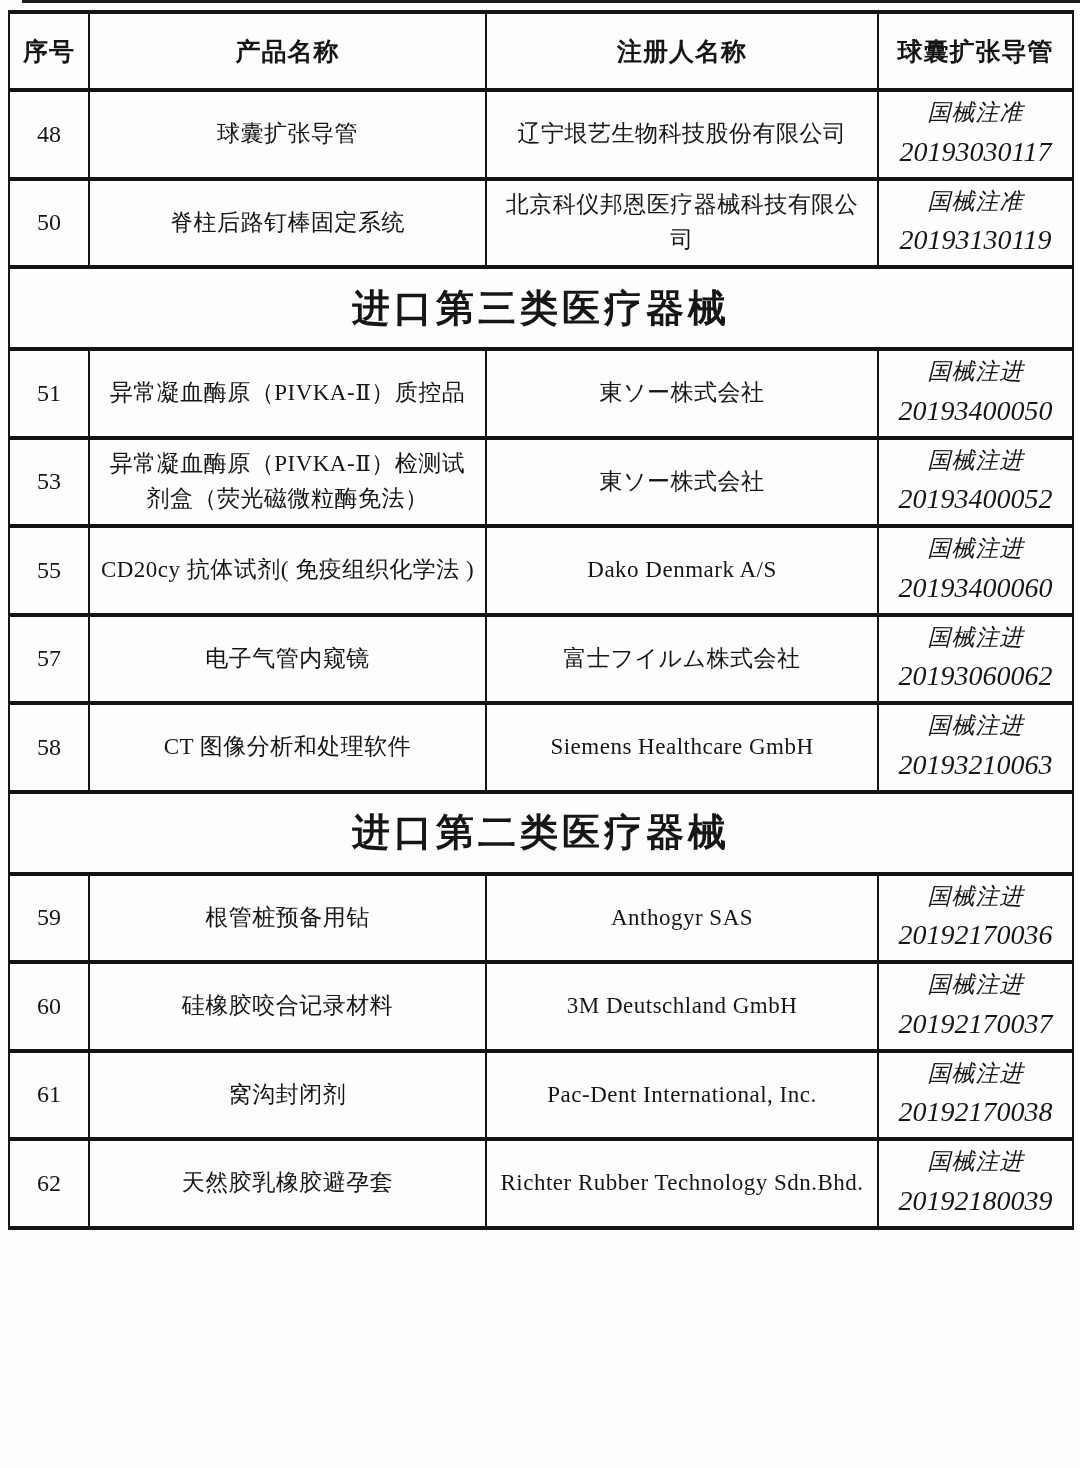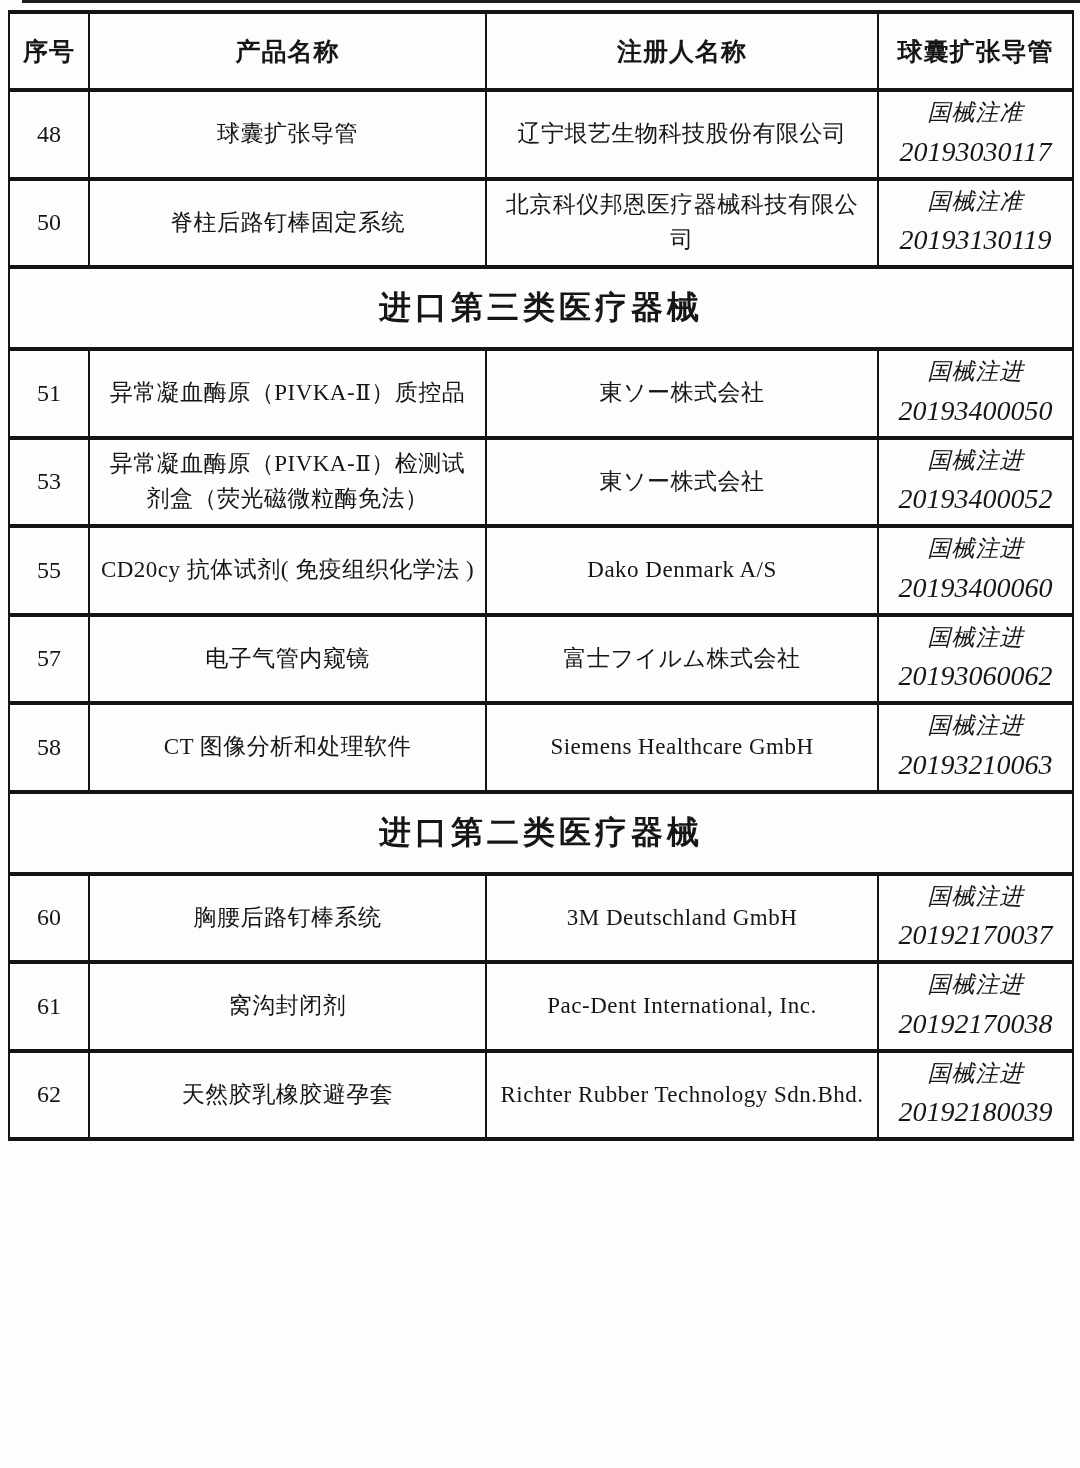--- a/index.html
+++ b/index.html
@@ -54,21 +54,21 @@
   }
   tr.data-row {
     height: 80px;
   }
   tr.section-row {
     height: 82px;
   }
   tr.section-row td {
     font-family: "Liberation Sans", "DejaVu Sans", sans-serif;
     font-weight: 700;
-    font-size: 32px;
+    font-size: 38px;
     letter-spacing: 4px;
     margin-left: 38px;
   }
   td.c-no {
     font-size: 24px;
   }
   td.c-prod {
     font-size: 23px;
     line-height: 1.5;
     letter-spacing: 0.5px;
@@ -189,24 +189,33 @@
         <td class="c-cert">
           <div class="cert-prefix">国械注进</div>
           <div class="cert-number">20193210063</div>
         </td>
       </tr>
 
       <tr class="section-row">
         <td colspan="4">进口第二类医疗器械</td>
       </tr>
 
+      <tr class="data-row">
+        <td class="c-no">59</td>
+        <td class="c-prod">根管桩预备用钻</td>
+        <td class="c-reg">Anthogyr SAS</td>
+        <td class="c-cert">
+          <div class="cert-prefix">国械注进</div>
+          <div class="cert-number">20192170036</div>
+        </td>
+      </tr>
 
       <tr class="data-row">
         <td class="c-no">60</td>
-        <td class="c-prod">胸腰后路钉棒系统</td>
+        <td class="c-prod">硅橡胶咬合记录材料</td>
         <td class="c-reg">3M Deutschland GmbH</td>
         <td class="c-cert">
           <div class="cert-prefix">国械注进</div>
           <div class="cert-number">20192170037</div>
         </td>
       </tr>
 
       <tr class="data-row">
         <td class="c-no">61</td>
         <td class="c-prod">窝沟封闭剂</td>

